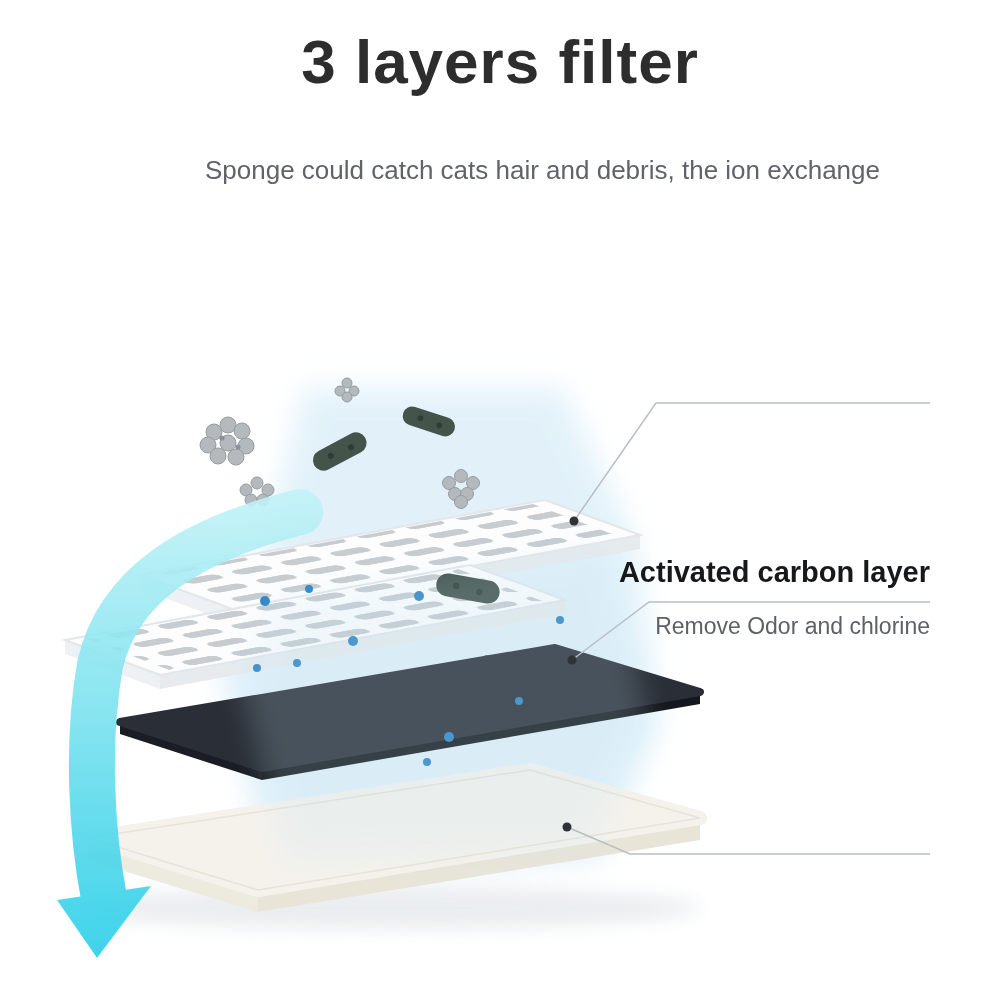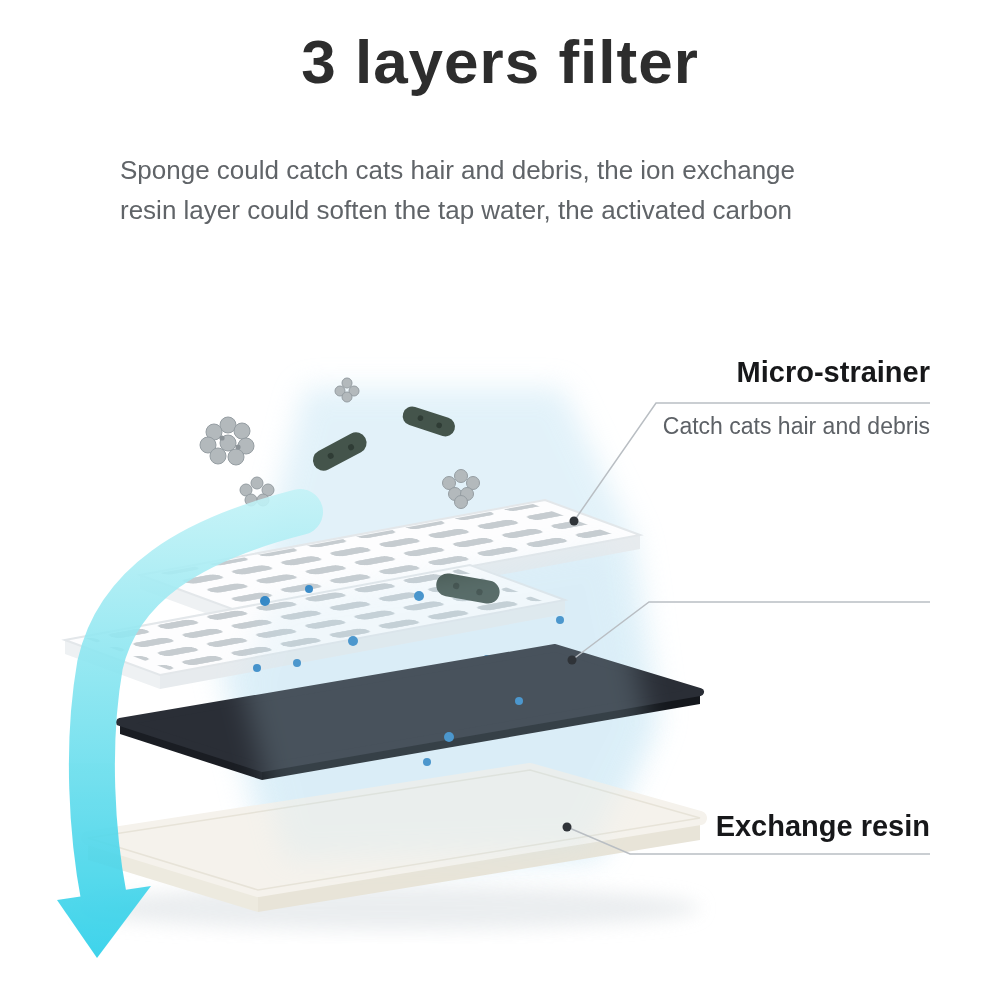--- a/index.html
+++ b/index.html
@@ -1,38 +1,37 @@
 <!DOCTYPE html>
 <html><head>
 <meta charset="utf-8">
 <style>
   html,body{margin:0;padding:0;background:#ffffff;}
   body{width:1000px;height:1000px;font-family:"Liberation Sans",sans-serif;}
   .stage{position:relative;width:1000px;height:1000px;overflow:hidden;background:#ffffff;}
   .page-title{position:absolute;top:26px;left:0;width:100%;margin:0;text-align:center;
     font-size:62px;font-weight:700;color:#2d2d2d;letter-spacing:1px;}
   .desc{position:absolute;top:150px;left:50%;transform:translateX(-50%);width:760px;
-    text-align:left;font-size:26px;line-height:1.55;color:#606468;}
+    text-align:right;font-size:26px;line-height:1.55;color:#606468;}
   .desc div{white-space:nowrap;}
   svg.diagram{position:absolute;left:0;top:0;width:1000px;height:1000px;}
   .callout{position:absolute;right:70px;width:360px;text-align:right;z-index:5;}
   .co-title{font-size:29px;font-weight:700;color:#17181a;}
   .co-sub{font-size:23px;color:#5d6166;margin-top:24px;}
   .co-micro{top:356px;} .co-carbon{top:556px;} .co-resin{top:810px;}
 </style>
 </head>
 <body>
 
 <div class="stage">
 
   <h1 class="page-title">3 layers filter</h1>
 
   <div class="desc">
     <div>Sponge could catch cats hair and debris, the ion exchange</div>
-    <div>resin layer could soften the tap water, the activated carbon</div>
   </div>
 
   <svg class="diagram" viewBox="0 0 1000 1000">
     <defs>
       <linearGradient id="flowGrad" gradientUnits="userSpaceOnUse" x1="0" y1="480" x2="0" y2="960">
         <stop offset="0" stop-color="#c6f3f7"></stop>
         <stop offset="0.45" stop-color="#7fe3ef"></stop>
         <stop offset="1" stop-color="#29cfe9"></stop>
       </linearGradient>
       <filter id="soft" x="-30%" y="-30%" width="160%" height="160%">
@@ -160,21 +159,20 @@
       <path d="M 930 602 L 649 602 L 572 660"></path>
       <path d="M 930 854 L 630 854 L 567 827"></path>
     </g>
     <g fill="#2f3338">
       <circle cx="574" cy="521" r="4.5"></circle>
       <circle cx="572" cy="660" r="4.5"></circle>
       <circle cx="567" cy="827" r="4.5"></circle>
     </g>
   </svg>
 
-  <div class="callout co-micro">
-    <div class="co-title">Micro-strainer</div>
-    <div class="co-sub">Catch cats hair and debris</div>
+  <div class="callout co-carbon">
+    <div class="co-title">Activated carbon layer</div>
+    <div class="co-sub">Remove Odor and chlorine</div>
   </div>
   <div class="callout co-resin">
-    <div class="co-title">Exchange resin</div>
   </div>
 
 </div>
 
 </body></html>

